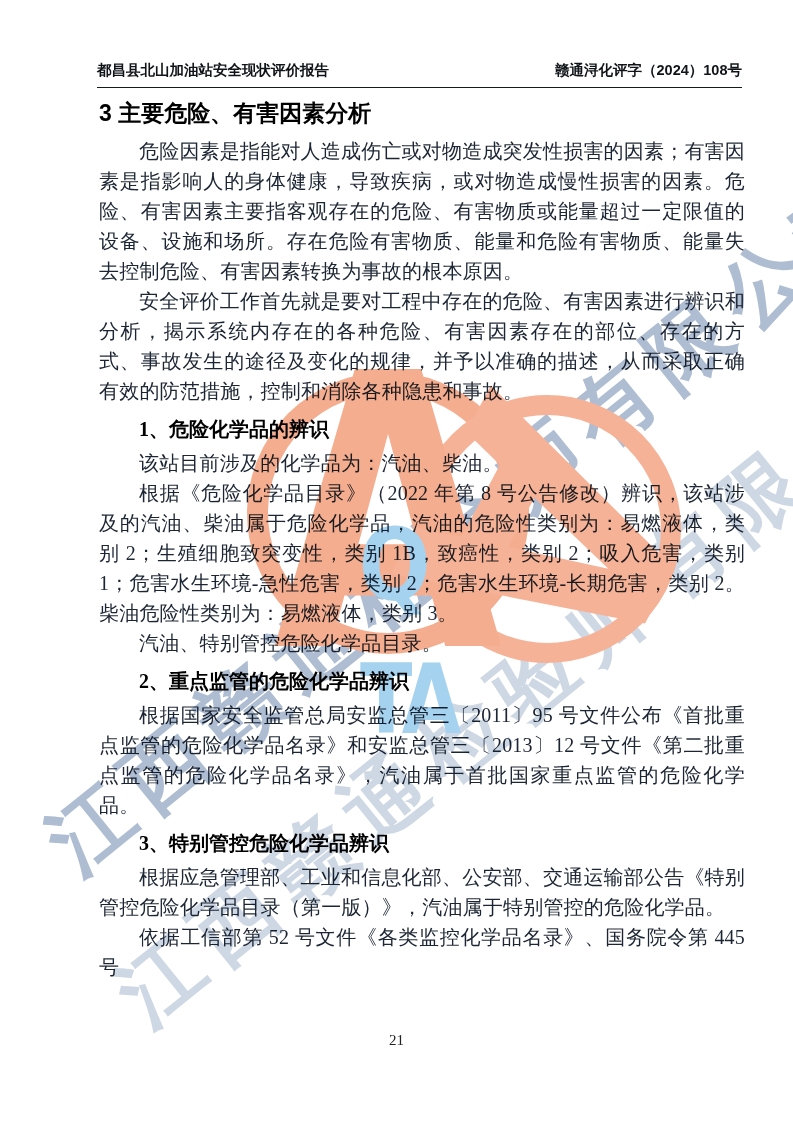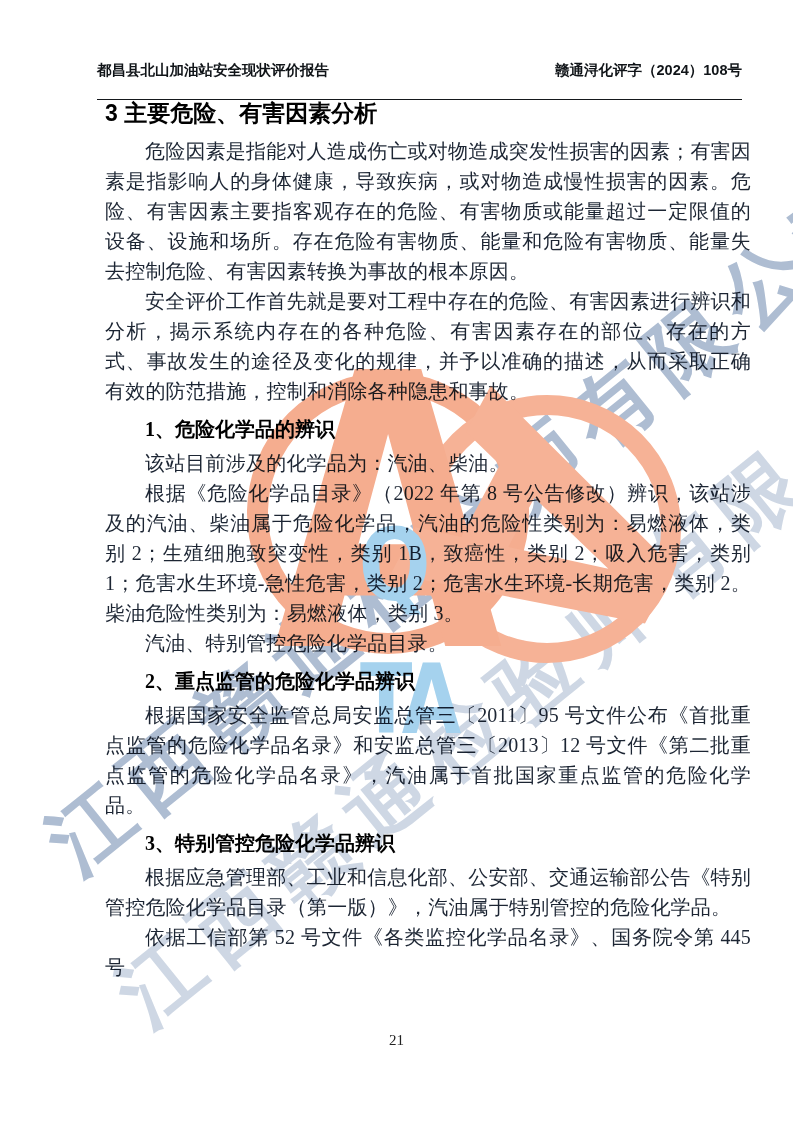--- a/index.html
+++ b/index.html
@@ -7,25 +7,25 @@
     position:relative; width:793px; height:1122px; margin:0 auto;
     background:#ffffff; overflow:hidden;
     font-family:"Liberation Serif","DejaVu Serif",serif;
     color:#1c2533;
   }
   
   .page-header {
     position:absolute; left:97px; top:61px; width:645px;
     display:flex; justify-content:space-between; align-items:flex-end;
     font-size:14.5px; font-weight:bold; color:#101418;
-    padding-bottom:19px; border-bottom:1.6px solid #15181c;
+    padding-bottom:7px; border-bottom:1.6px solid #15181c;
     font-family:"Liberation Sans","DejaVu Sans",sans-serif;
   }
   
-  .content { position:absolute; left:105px; top:98px; width:646px; z-index:1; }
+  .content { position:absolute; left:99px; top:98px; width:646px; z-index:1; }
   .chapter-title {
     font-size:23px; font-weight:bold; color:#000;
     line-height:30px; margin:0 0 8px 0;
     font-family:"Liberation Sans","DejaVu Sans",sans-serif;
   }
   .para {
     font-size:20px; line-height:30px; margin:0;
     text-align:justify; text-indent:2em; letter-spacing:0.2px;
   }
   .h31 {

